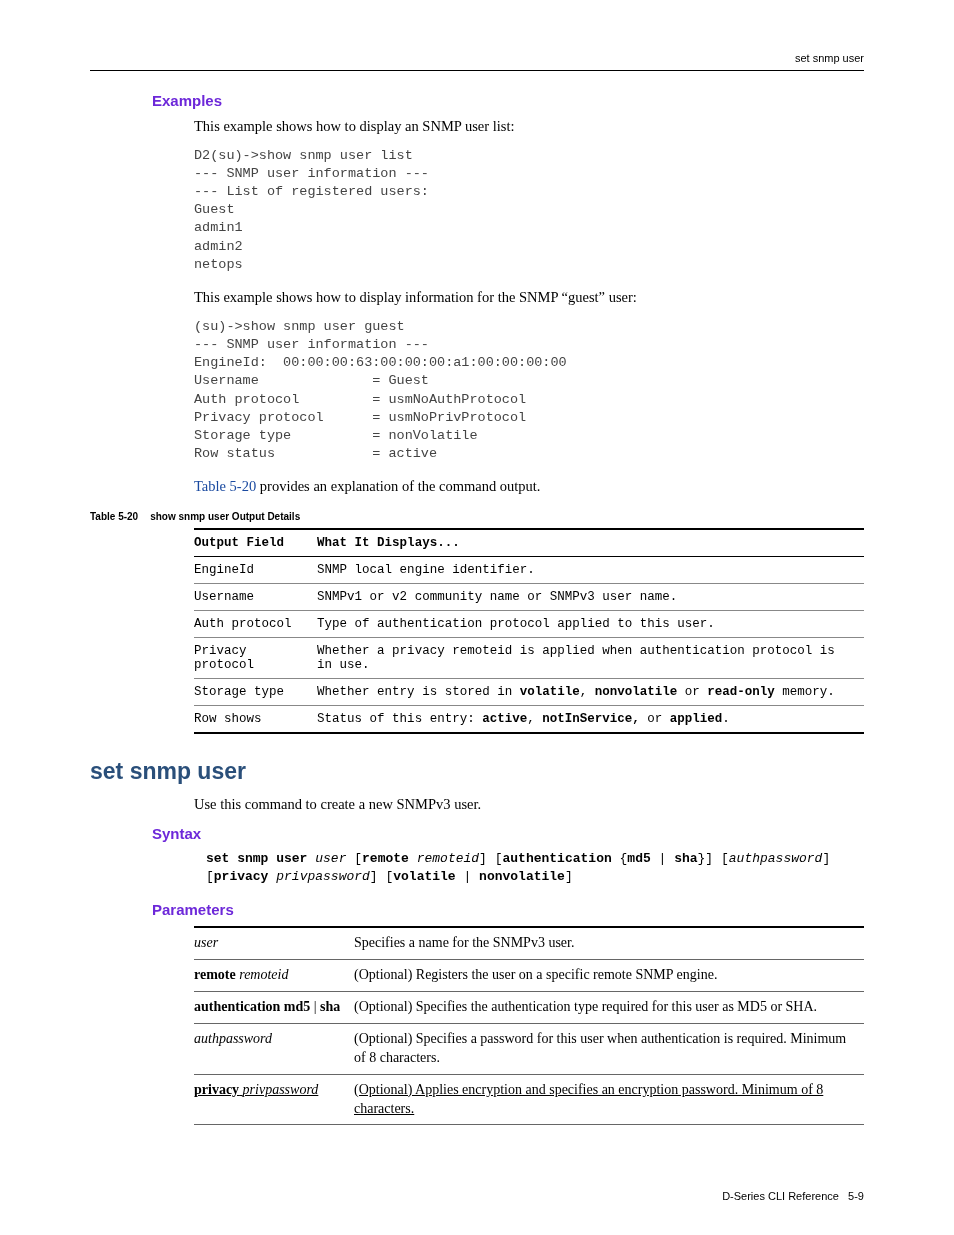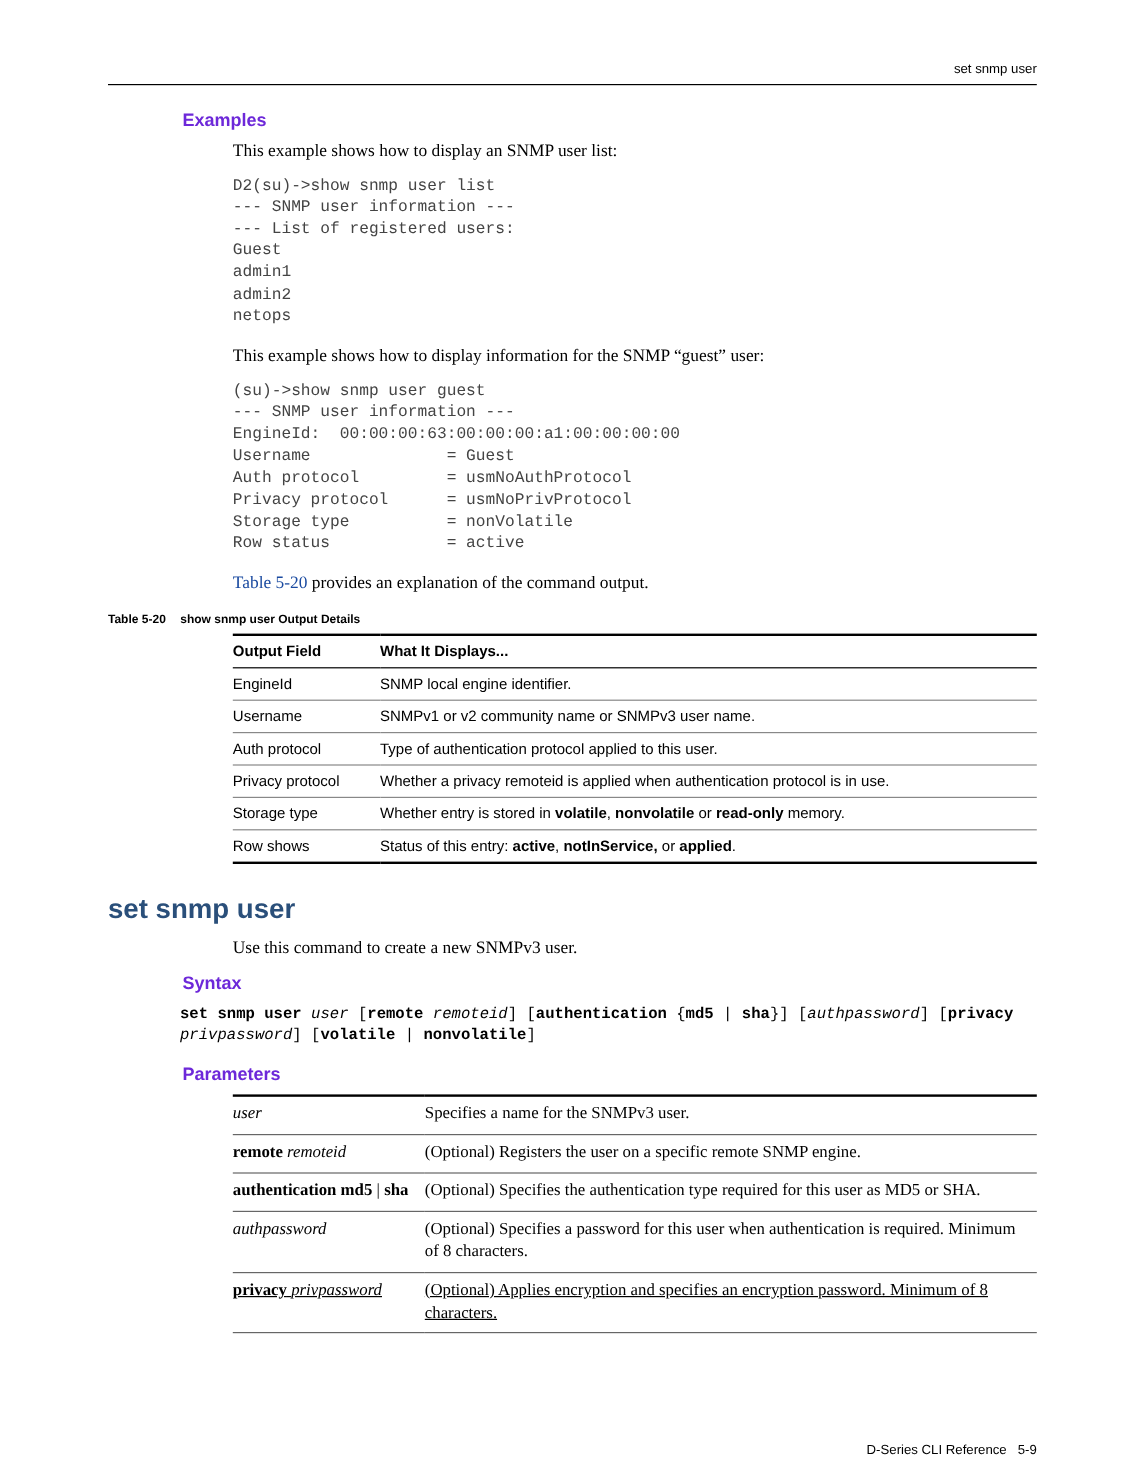--- a/index.html
+++ b/index.html
@@ -54,21 +54,21 @@
     font-size: 10px;
     margin-left: 0;
     margin-top: 14px;
     margin-bottom: 6px;
   }
   .table-caption .num { margin-right: 12px; }
   table.out {
     margin-left: 104px;
     width: calc(100% - 104px);
     border-collapse: collapse;
-    font-family: Liberation Sans, sans-serif;
+    font-family: Liberation Mono, monospace;
     font-size: 12.5px;
     margin-bottom: 24px;
   }
   table.out th {
     text-align: left;
     border-top: 2px solid #000;
     border-bottom: 1px solid #000;
     padding: 6px 8px 6px 0;
     font-weight: bold;
   }
@@ -82,21 +82,21 @@
     font-family: Arial, Helvetica, sans-serif;
     font-weight: bold;
     font-size: 23px;
     color: #2a4f7a;
     margin-top: 10px;
     margin-bottom: 10px;
   }
   .mono-syntax {
     font-family: 'Courier New', monospace;
     font-size: 13px;
-    margin-left: 60px;
+    margin-left: 116px;
     line-height: 1.45;
     margin-bottom: 14px;
   }
   .mono-syntax .b { font-weight: bold; }
   .mono-syntax .i { font-style: italic; }
   table.params {
     margin-left: 104px;
     width: calc(100% - 104px);
     border-collapse: collapse;
     font-size: 14px;
@@ -108,21 +108,21 @@
     vertical-align: top;
     line-height: 1.35;
   }
   table.params tr:first-child td { border-top: 2px solid #000; }
   table.params tr:last-child td { border-bottom: 1px solid #666; text-decoration: underline; }
   table.params td:first-child { width: 160px; }
   .pb { font-weight: bold; }
   .pi { font-style: italic; }
   .footer {
     position: absolute;
-    bottom: 20px; right: 90px;
+    bottom: 33px; right: 90px;
     font-family: Arial, Helvetica, sans-serif;
     font-size: 11px;
   }
 </style>
 </head>
 <body>
 
 <div class="running-head">set snmp user</div>
 <div class="top-rule"></div>
 

